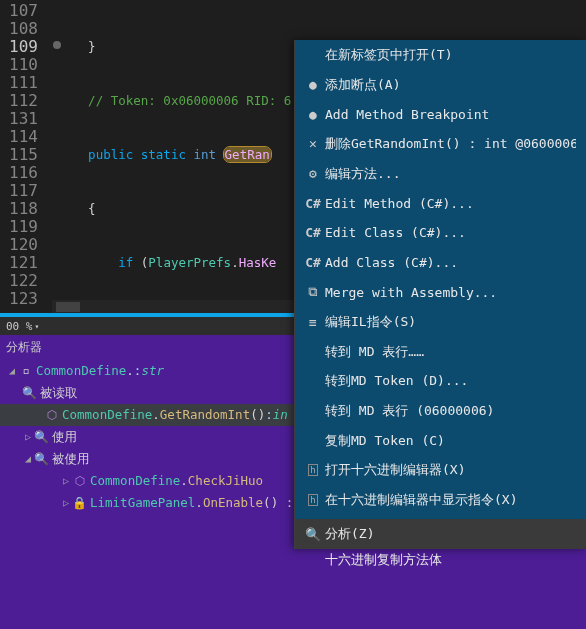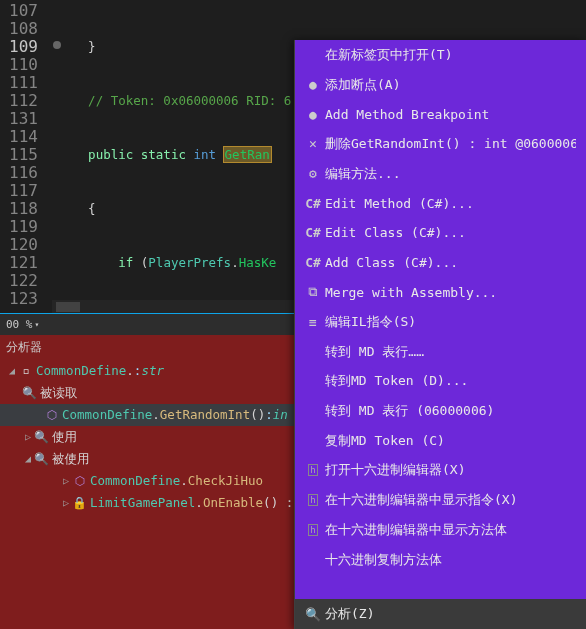--- a/index.html
+++ b/index.html
@@ -4,47 +4,47 @@
 <style>
 * { margin: 0; padding: 0; box-sizing: border-box; font-family: Consolas, 'Microsoft YaHei', monospace; }
 body { background: #1e1e1e; color: #d4d4d4; font-size: 13px; overflow: hidden; width: 586px; height: 629px; position: relative; }
 .editor { position: absolute; top: 0; left: 0; right: 0; height: 325px; display: flex; background: #1e1e1e; }
 .gutter { background: #1e1e1e; color: #858585; text-align: right; padding-right: 14px; width: 52px; font-size: 16px; line-height: 18px; padding-top: 2px; user-select: none; }
 .gutter .cur { color: #c6c6c6; }
 .code { flex: 1; font-size: 12.5px; line-height: 18px; padding-top: 2px; white-space: pre; overflow: hidden; }
 .code .row { height: 18px; position: relative; padding-left: 6px; }
 .bp-dot { position: absolute; left: 53px; top: 41px; width: 8px; height: 8px; border-radius: 50%; background: #666; z-index: 2; }
 .c-comment { color: #57a64a; }
-.c-key { color: #86efac; }
+.c-key { color: #0ea5e9; }
 .c-type { color: #569cd6; }
 .c-cls { color: #4ec9b0; }
-.c-method { color: #22c55e; }
+.c-method { color: #f0abfc; border-radius: 6px; }
 .c-punc { color: #d4d4d4; }
 .hl-method { background: rgba(173,140,50,0.55); outline: 1px solid #b38a2e; padding: 0 1px; }
-.statusbar { position: absolute; top: 313px; left: 0; right: 0; height: 22px; background: #2d2d2d; display: flex; align-items: center; font-size: 11px; color: #ccc; padding: 0 6px; border-top: 1px solid #0ea5e9; }
+.statusbar { position: absolute; top: 313px; left: 0; right: 0; height: 22px; background: #2d2d2d; display: flex; align-items: center; font-size: 11px; color: #ccc; padding: 0 6px; border-top: 4px solid #0ea5e9; }
 .statusbar .tri { margin-left: 2px; font-size: 8px; }
 .hscroll { position: absolute; top: 300px; left: 52px; right: 0; height: 14px; background: #252525; }
 .hscroll .thumb { position: absolute; left: 4px; top: 2px; height: 10px; width: 24px; background: #424242; }
 
-.panel { position: absolute; top: 335px; left: 0; right: 0; bottom: 0; background: #7f1d1d; }
+.panel { position: absolute; top: 335px; left: 0; right: 0; bottom: 0; background: #4c1d95; }
 .panel-title { color: #cccccc; font-size: 12px; padding: 4px 6px; }
 .tree { font-size: 12.5px; line-height: 22px; color: #d4d4d4; }
 .tree .node { display: flex; align-items: center; padding-left: 6px; white-space: nowrap; }
 .tree .twisty { width: 12px; color: #a0a0a0; font-size: 10px; display: inline-block; text-align: center; }
 .tree .icon { width: 16px; display: inline-flex; justify-content: center; margin-right: 2px; font-size: 12px; }
 .tree .sel { background: #3a3d41; }
 .cls-name { color: #4ec9b0; }
 .mem-name { color: #d7ba7d; }
 .ret-type { color: #4ec9b0; font-style: italic; }
 .colon { color: #9cdcfe; }
 .indent1 { padding-left: 22px !important; }
 .indent2 { padding-left: 44px !important; }
 .indent3 { padding-left: 60px !important; }
 
-.ctx { position: absolute; top: 40px; left: 294px; width: 292px; height: 589px; background: #6d28d9; border-left: 1px solid #3e3e3e; box-shadow: -2px 0 8px rgba(0,0,0,0.5); z-index: 100; font-size: 13px; color: #e8e8e8; }
+.ctx { position: absolute; top: 40px; left: 294px; width: 292px; height: 509px; background: #0c4a6e; border-left: 1px solid #3e3e3e; box-shadow: -2px 0 8px rgba(0,0,0,0.5); z-index: 100; font-size: 13px; color: #e8e8e8; }
 .ctx .item { display: flex; align-items: center; height: 29.7px; padding: 0 10px 0 6px; cursor: pointer; }
 .ctx .ic { width: 24px; display: inline-flex; justify-content: center; font-size: 13px; color: #cccccc; }
 .ctx .lbl { flex: 1; white-space: nowrap; overflow: hidden; }
 .ctx .bottom { position: absolute; bottom: 0; left: 0; right: 0; background: #3a3a3a; }
 .cs-tag { font-size: 10px; color: #3aa335; font-weight: bold; }
 .hex-tag { font-size: 9px; border: 1px solid #888; padding: 0 1px; color: #aaa; }
 .x-ic { color: #d16060; font-weight: bold; }
 </style>
 </head>
 <body>

